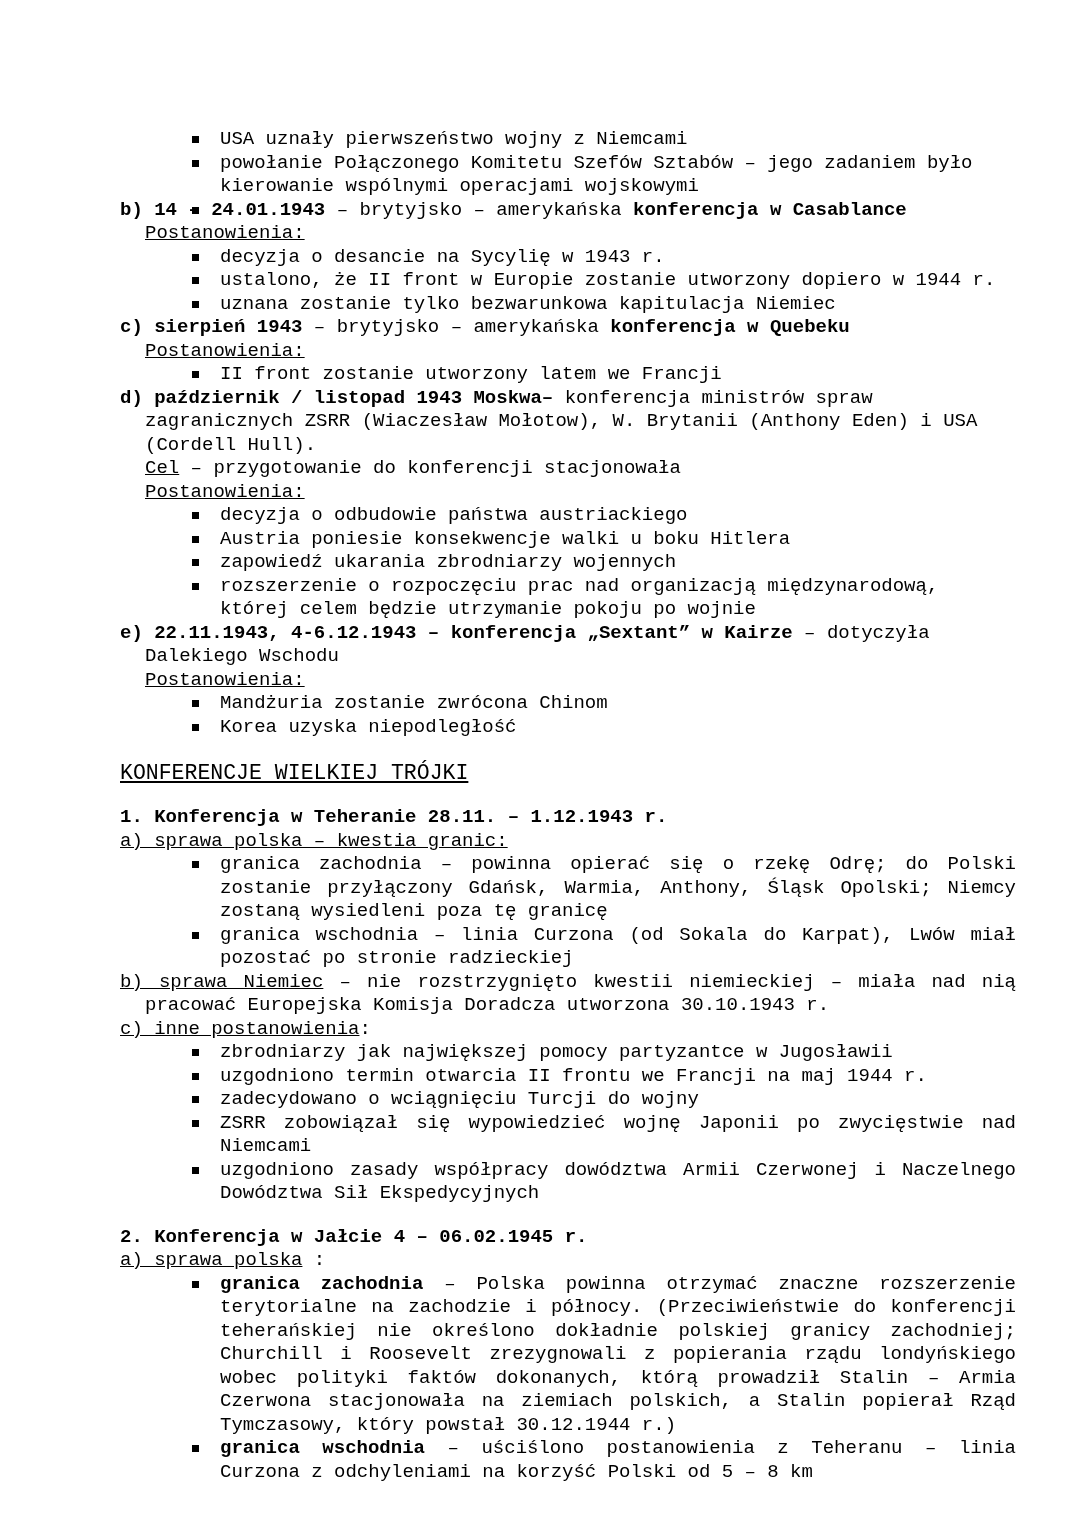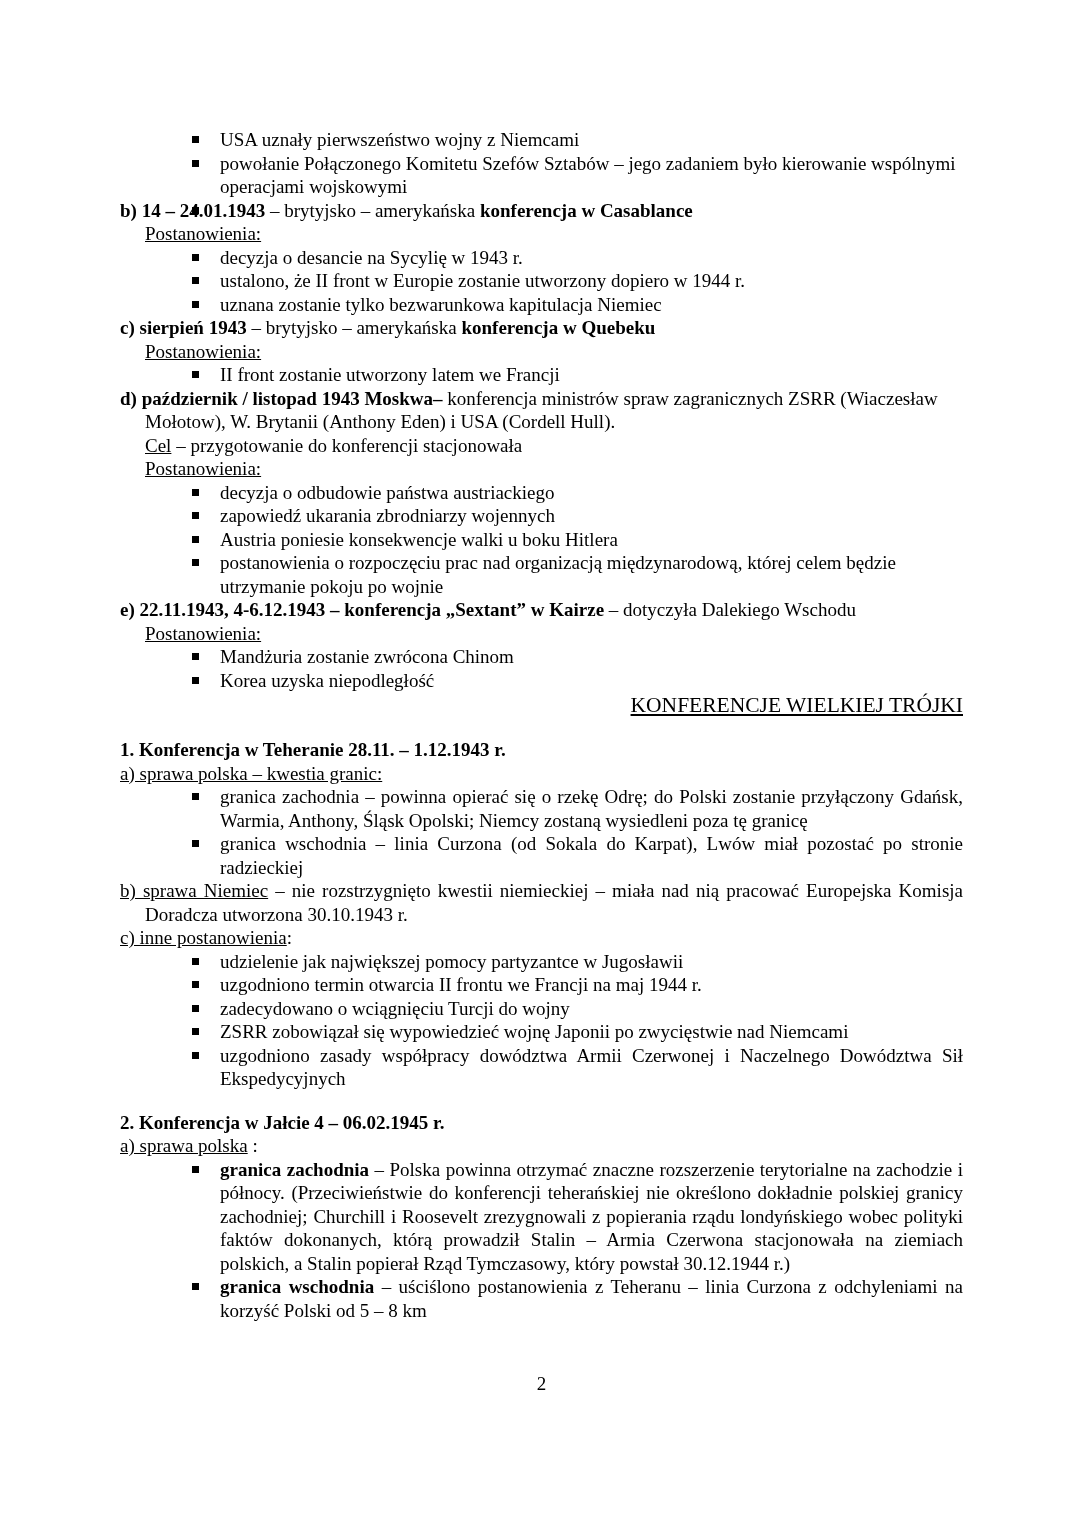--- a/index.html
+++ b/index.html
@@ -7,44 +7,45 @@
     padding: 0;
     background: #ffffff;
   }
   .page {
     position: relative;
     width: 1080px;
     height: 1527px;
     box-sizing: border-box;
     background: #ffffff;
     color: #000000;
-    font-family: Liberation Serif, serif;
+    font-family: Liberation Mono, monospace;
     font-size: 19px;
     line-height: 23.5px;
-    padding: 128px 117px 0 120px;
+    padding: 128px 64px 0 120px;
     overflow: hidden;
   }
   .para { margin: 0; }
   .b { font-weight: bold; }
   .u { text-decoration: underline; }
   .justify { text-align: justify; }
 
   
   .letter { padding-left: 25px; text-indent: -25px; }
 
   
   .label { margin-left: 25px; }
 
   .numbered { font-weight: bold; }
   .gap { margin-top: 20px; }
 
   .center-heading {
-    text-align: right;
+    text-align: left;
     font-size: 21.5px;
     line-height: 27px;
+    margin-top: 21px;
     margin-bottom: 19px;
   }
 
   .bullet-list { margin: 0; }
   .bullet-item { position: relative; padding-left: 100px; }
   .bullet-item .marker {
     position: absolute;
     left: 72px;
     top: 8px;
     width: 7px;
@@ -77,41 +78,41 @@
       <div class="para letter"><span class="b">c) sierpień 1943</span><span> – brytyjsko – amerykańska </span><span class="b">konferencja w Quebeku</span></div>
       <div class="para label"><span class="u">Postanowienia:</span></div>
       <div class="bullet-list">
         <div class="bullet-item"><span class="marker"></span><span><span>II front zostanie utworzony latem we Francji</span></span></div>
       </div>
       <div class="para letter"><span class="b">d) październik / listopad 1943 Moskwa–</span><span> konferencja ministrów spraw zagranicznych ZSRR (Wiaczesław Mołotow), W. Brytanii (Anthony Eden) i USA (Cordell Hull).</span></div>
       <div class="para label"><span class="u">Cel</span><span> – przygotowanie do konferencji stacjonowała</span></div>
       <div class="para label"><span class="u">Postanowienia:</span></div>
       <div class="bullet-list">
         <div class="bullet-item"><span class="marker"></span><span><span>decyzja o odbudowie państwa austriackiego</span></span></div>
+        <div class="bullet-item"><span class="marker"></span><span><span>Austria poniesie konsekwencje walki u boku Hitlera</span></span></div>
         <div class="bullet-item"><span class="marker"></span><span><span>zapowiedź ukarania zbrodniarzy wojennych</span></span></div>
-        <div class="bullet-item"><span class="marker"></span><span><span>Austria poniesie konsekwencje walki u boku Hitlera</span></span></div>
-        <div class="bullet-item"><span class="marker"></span><span><span>postanowienia o rozpoczęciu prac nad organizacją międzynarodową, której celem będzie utrzymanie pokoju po wojnie</span></span></div>
+        <div class="bullet-item"><span class="marker"></span><span><span>rozszerzenie o rozpoczęciu prac nad organizacją międzynarodową, której celem będzie utrzymanie pokoju po wojnie</span></span></div>
       </div>
       <div class="para letter"><span class="b">e) 22.11.1943, 4-6.12.1943 – konferencja „Sextant” w Kairze</span><span> – dotyczyła Dalekiego Wschodu</span></div>
       <div class="para label"><span class="u">Postanowienia:</span></div>
       <div class="bullet-list">
         <div class="bullet-item"><span class="marker"></span><span><span>Mandżuria zostanie zwrócona Chinom</span></span></div>
         <div class="bullet-item"><span class="marker"></span><span><span>Korea uzyska niepodległość</span></span></div>
       </div>
       <div class="para center-heading"><span class="u">KONFERENCJE WIELKIEJ TRÓJKI</span></div>
       <div class="para numbered"><span class="b">1. Konferencja w Teheranie 28.11. – 1.12.1943 r.</span></div>
       <div class="para plain"><span class="u">a) sprawa polska – kwestia granic:</span></div>
       <div class="bullet-list justify">
         <div class="bullet-item"><span class="marker"></span><span><span>granica zachodnia – powinna opierać się o rzekę Odrę; do Polski zostanie przyłączony Gdańsk, Warmia, Anthony, Śląsk Opolski; Niemcy zostaną wysiedleni poza tę granicę</span></span></div>
         <div class="bullet-item"><span class="marker"></span><span><span>granica wschodnia – linia Curzona (od Sokala do Karpat), Lwów miał pozostać po stronie radzieckiej</span></span></div>
       </div>
       <div class="para letter justify"><span class="u">b) sprawa Niemiec</span><span> – nie rozstrzygnięto kwestii niemieckiej – miała nad nią pracować Europejska Komisja Doradcza utworzona 30.10.1943 r.</span></div>
       <div class="para plain"><span class="u">c) inne postanowienia</span><span>:</span></div>
       <div class="bullet-list justify">
-        <div class="bullet-item"><span class="marker"></span><span><span>udzielenie jak największej pomocy partyzantce w Jugosławii</span></span></div>
+        <div class="bullet-item"><span class="marker"></span><span><span>zbrodniarzy jak największej pomocy partyzantce w Jugosławii</span></span></div>
         <div class="bullet-item"><span class="marker"></span><span><span>uzgodniono termin otwarcia II frontu we Francji na maj 1944 r.</span></span></div>
         <div class="bullet-item"><span class="marker"></span><span><span>zadecydowano o wciągnięciu Turcji do wojny</span></span></div>
         <div class="bullet-item"><span class="marker"></span><span><span>ZSRR zobowiązał się wypowiedzieć wojnę Japonii po zwycięstwie nad Niemcami</span></span></div>
         <div class="bullet-item"><span class="marker"></span><span><span>uzgodniono zasady współpracy dowództwa Armii Czerwonej i Naczelnego Dowództwa Sił Ekspedycyjnych</span></span></div>
       </div>
       <div class="para numbered gap"><span class="b">2. Konferencja w Jałcie 4 – 06.02.1945 r.</span></div>
       <div class="para plain"><span class="u">a) sprawa polska</span><span> :</span></div>
       <div class="bullet-list justify">
         <div class="bullet-item"><span class="marker"></span><span><span class="b">granica zachodnia</span><span> – Polska powinna otrzymać znaczne rozszerzenie terytorialne na zachodzie i północy. (Przeciwieństwie do konferencji teherańskiej nie określono dokładnie polskiej granicy zachodniej; Churchill i Roosevelt zrezygnowali z popierania rządu londyńskiego wobec polityki faktów dokonanych, którą prowadził Stalin – Armia Czerwona stacjonowała na ziemiach polskich, a Stalin popierał Rząd Tymczasowy, który powstał 30.12.1944 r.)</span></span></div>
         <div class="bullet-item"><span class="marker"></span><span><span class="b">granica wschodnia</span><span> – uściślono postanowienia z Teheranu – linia Curzona z odchyleniami na korzyść Polski od 5 – 8 km</span></span></div>

